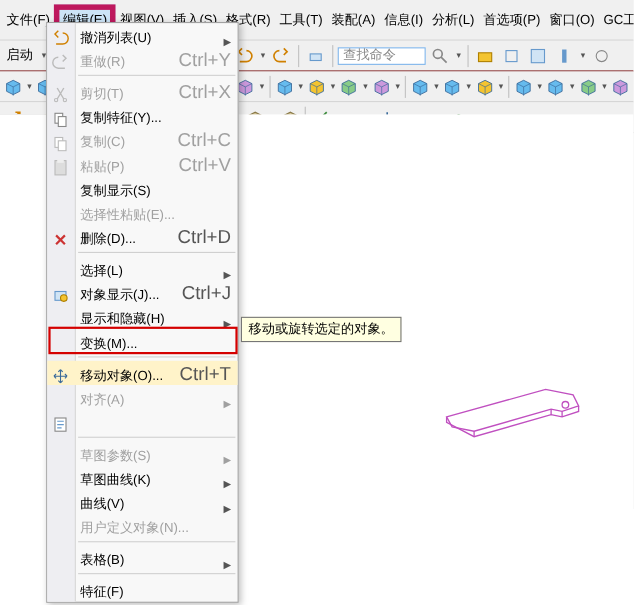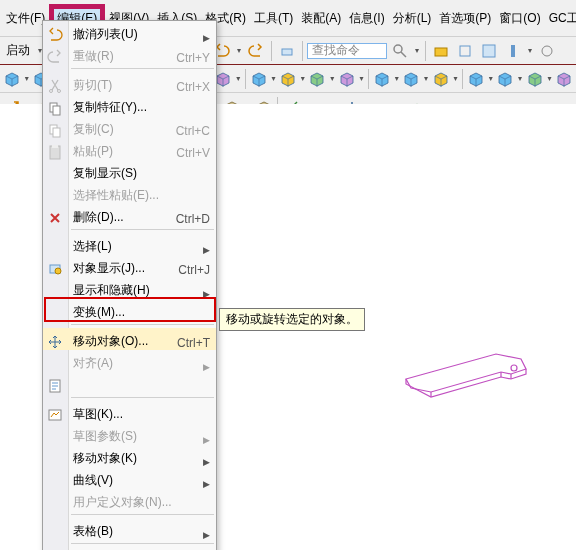--- a/index.html
+++ b/index.html
@@ -15,29 +15,29 @@
 .search-box{border:1px solid #7eb4ea;background:#fff;height:16px;padding:0 4px;width:80px;display:flex;align-items:center;color:#888}
 .toolbar2{display:flex;align-items:center;height:28px;background:#f0f0f0;border-bottom:1px solid #d0d0d0;padding:0 2px;gap:1px}
 .toolbar3{display:flex;align-items:center;height:28px;background:#f0f0f0;border-bottom:1px solid #d0d0d0;padding:0 2px;gap:1px}
 .viewport{position:absolute;top:104px;left:0;right:0;bottom:0;background:#fff}
 .panel-stub{position:absolute;left:0;top:104px;width:44px;height:20px;background:#f0f0f0;border:1px solid #c0c0c0;padding:2px;font-size:11px}
 .dropdown{position:absolute;left:42px;top:20px;width:175px;background:#f8f8f8;border:1px solid #a0a0a0;box-shadow:2px 2px 6px rgba(0,0,0,.25);z-index:100}
 .dropdown .icon-col{position:absolute;left:0;top:0;bottom:0;width:26px;background:#eeeef2;border-right:1px solid #d8d8d8}
 .menu-item{position:relative;display:flex;align-items:flex-end;height:22px;padding-left:30px;padding-right:6px;cursor:pointer}
 .menu-item.disabled{color:#a0a0a0}
 .menu-item .label{flex:1;white-space:nowrap}
-.menu-item .shortcut{color:#555;font-size:12px;margin-left:8px}
+.menu-item .shortcut{color:#555;font-size:17px;margin-left:8px}
 .menu-item.disabled .shortcut{color:#a0a0a0}
 .menu-item .arrow{font-size:9px;color:#555;margin-left:4px}
 .menu-item.disabled .arrow{color:#a0a0a0}
 .menu-sep{height:1px;background:#d0d0d0;margin:3px 2px 3px 28px}
 .menu-icon{position:absolute;left:4px;width:16px;height:16px;display:flex;align-items:center;justify-content:center}
 .highlight-box{position:absolute;left:44px;top:297px;width:172px;height:25px;border:2px solid #d40000;z-index:200;pointer-events:none}
 .menu-item.hovered{background:#fff3c9}
-.tooltip{position:absolute;left:219px;top:308px;background:#ffffe1;border:1px solid #767676;padding:2px 6px;z-index:150;white-space:nowrap}
+.tooltip{position:absolute;left:219px;top:288px;background:#ffffe1;border:1px solid #767676;padding:2px 6px;z-index:150;white-space:nowrap}
 .part-svg{position:absolute;right:35px;top:220px}
 .cube-ico{width:18px;height:18px}
 .small-ico{width:16px;height:16px}
 </style>
 </head>
 <body>
 
 <div class="menubar" id="menubar">
     <div class="menubar-item">文件(F)</div>
     <div class="menubar-item active">编辑(E)</div>
@@ -513,35 +513,26 @@
     </div>
     <div class="menu-item">
       <span class="menu-icon">
         <svg width="16" height="16" viewBox="0 0 16 16">
           <rect x="3" y="2" width="10" height="12" fill="#fff" stroke="#888"></rect>
           <path d="M5 5h6M5 8h6M5 11h4" stroke="#6699cc"></path>
         </svg>
       </span>
     </div>
     <div class="menu-sep"></div>
-    <div class="menu-item">
-      <span class="menu-icon">
-        <svg width="16" height="16" viewBox="0 0 16 16">
-          <rect x="2" y="3" width="12" height="10" fill="#fff" stroke="#888"></rect>
-          <path d="M4 10l3-4 2 2 3-3" fill="none" stroke="#d08000"></path>
-        </svg>
-      </span>
-      <span class="label">草图(K)...</span>
-    </div>
     <div class="menu-item disabled">
       <span class="label">草图参数(S)</span>
       <span class="arrow">▶</span>
     </div>
     <div class="menu-item">
-      <span class="label">移动对象(K)</span>
+      <span class="label">草图曲线(K)</span>
       <span class="arrow">▶</span>
     </div>
     <div class="menu-item">
       <span class="label">曲线(V)</span>
       <span class="arrow">▶</span>
     </div>
     <div class="menu-item disabled">
       <span class="label">用户定义对象(N)...</span>
     </div>
     <div class="menu-sep"></div>

